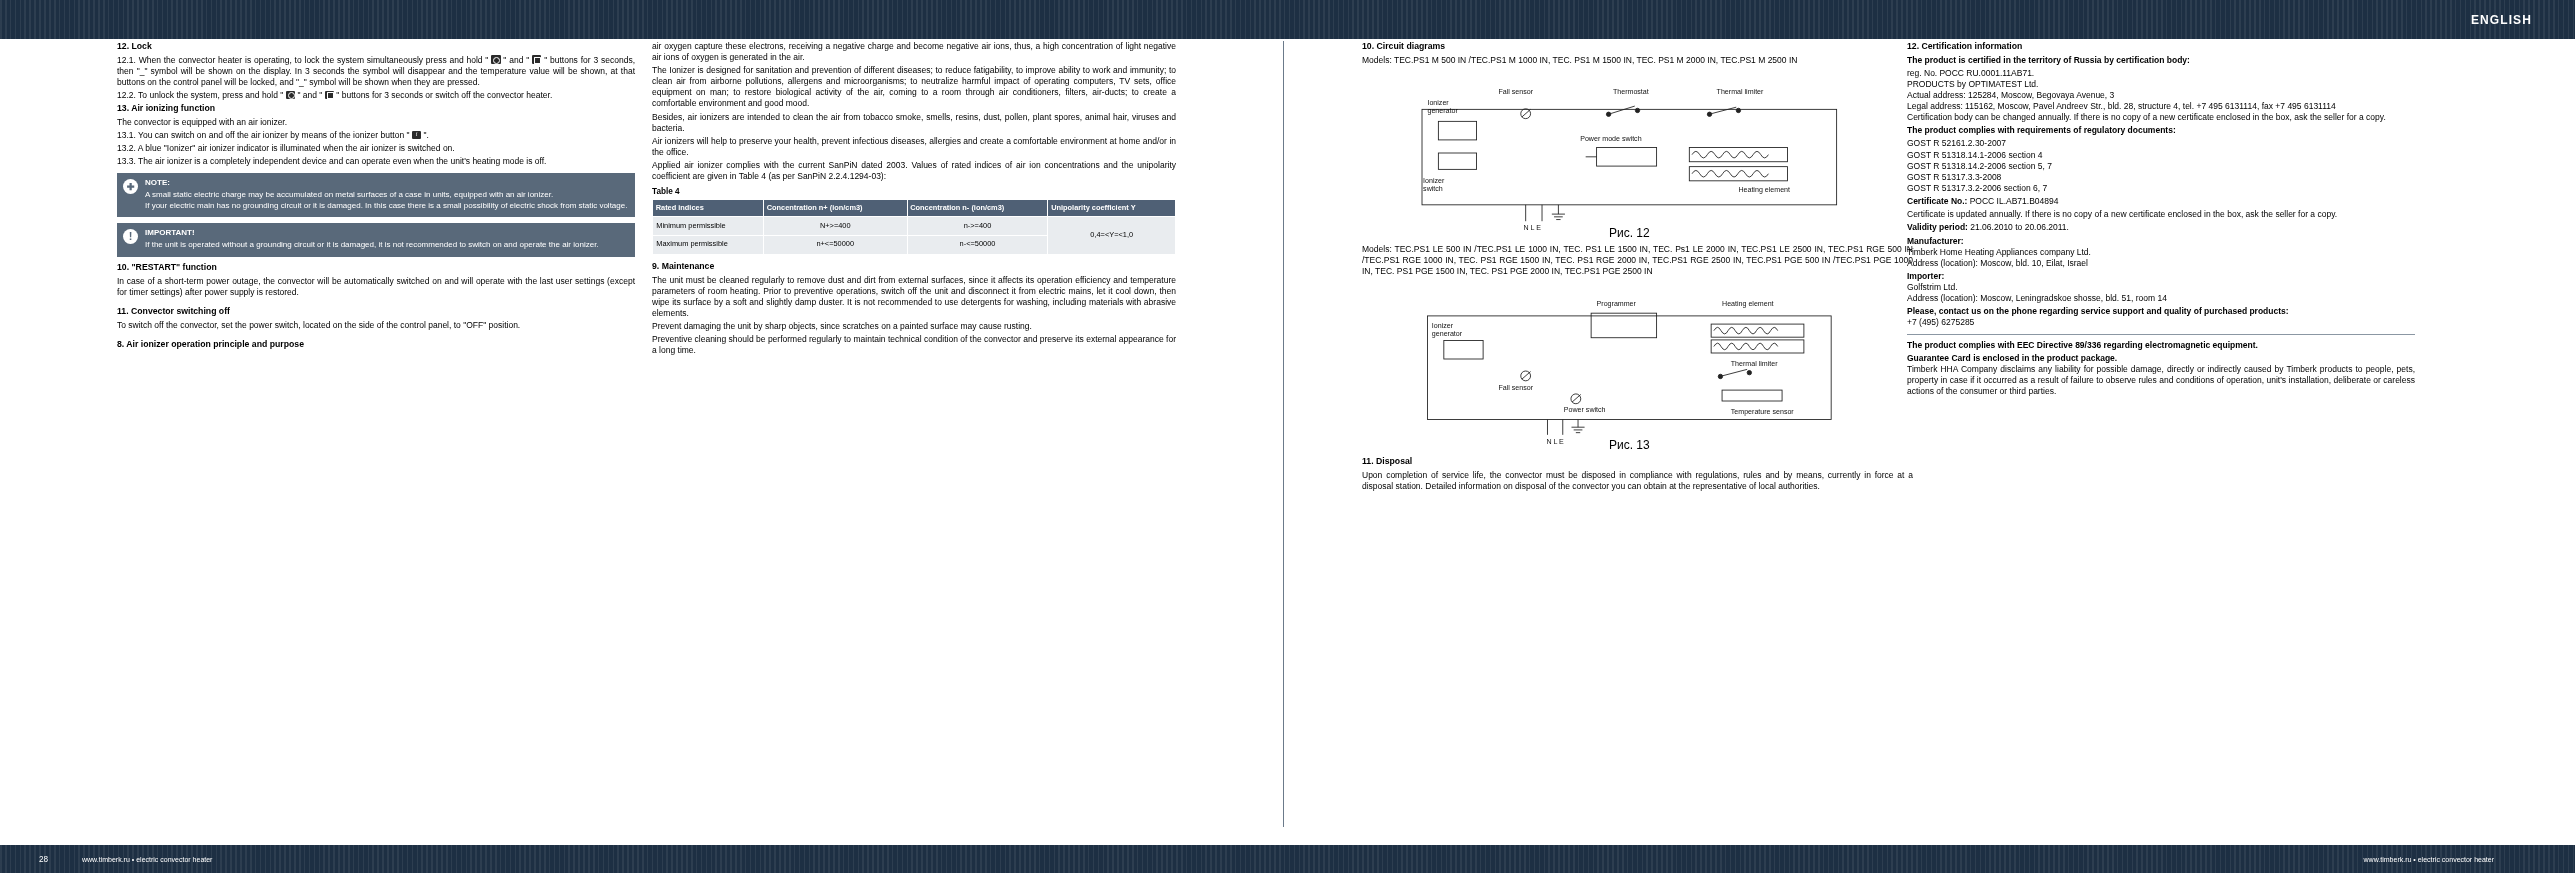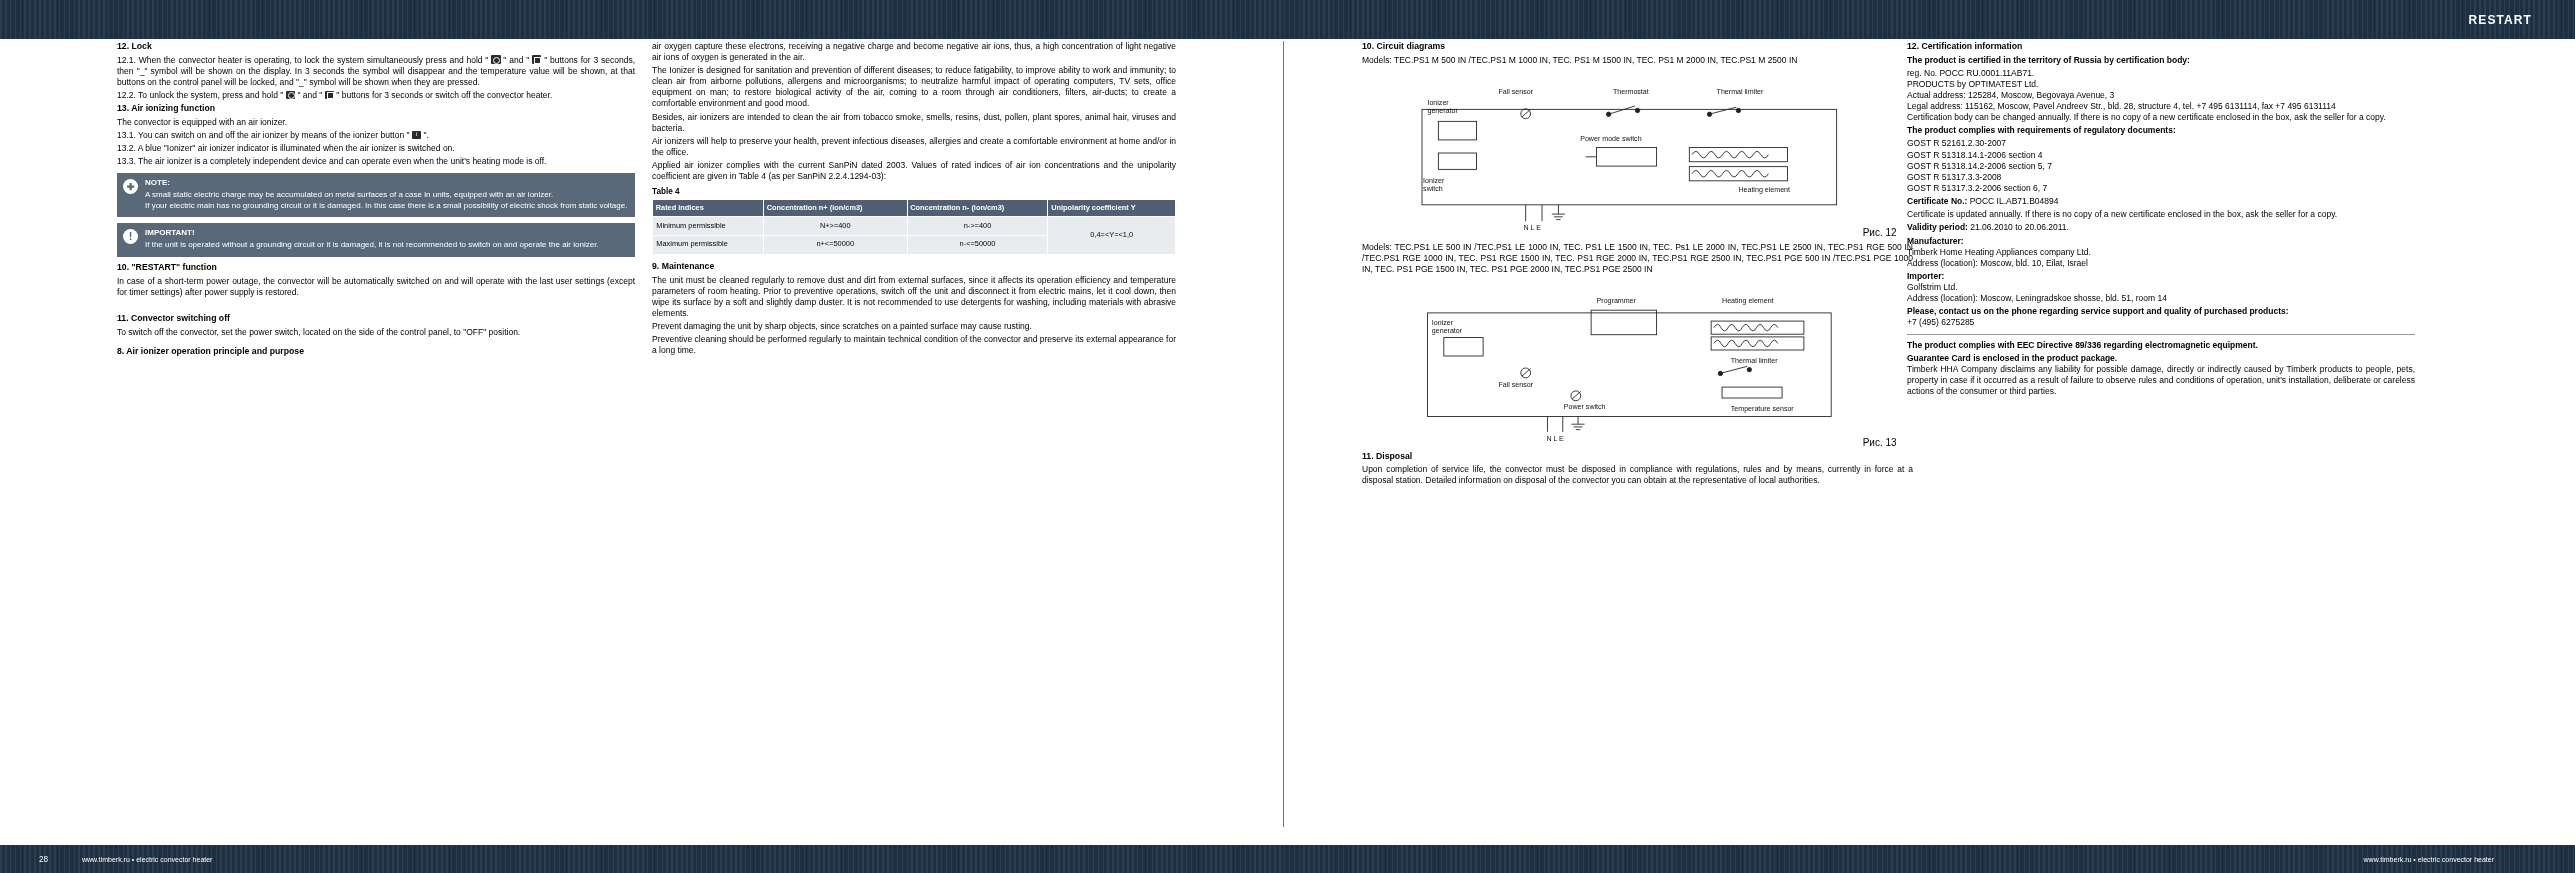--- a/index.html
+++ b/index.html
@@ -94,41 +94,41 @@
   table.t4 td{
     background:#e9ecef; padding:4.4px 3.3px; border:0.5px solid #ffffff;
     text-align:center; line-height:1.2;
   }
   table.t4 td.lbl{ text-align:left; }
   .tcap{ font-weight:bold; font-size:8.2px; margin:4.4px 0 1.1px 0; }
 
   
   .diagram{ position:relative; margin:5.5px 0 2.2px 0; }
   .diagram svg{ display:block; }
-  .figlab{ text-align:right; font-size:10px; margin-top:-8.7px; padding-right:16.4px;}
+  .figlab{ text-align:center; font-size:12px; margin-top:-8.7px; padding-right:16.4px;}
 
   
   .footbar{
     position:absolute; left:0; bottom:0; width:2576px; height:28px;
     background:#1d2f43;
     background-image:
       repeating-linear-gradient(90deg, rgba(255,255,255,0.07) 0 1.6px, rgba(0,0,0,0) 1.6px 4.9px);
   }
   .footbar .pgl{ position:absolute; left:39px; top:50%; transform:translateY(-50%); color:#fff; font-size:8.2px; }
   .footbar .pgr{ position:absolute; right:23px; top:50%; transform:translateY(-50%); color:#fff; font-size:8.2px;margin-top:32px; }
   .footbar .urll{ position:absolute; left:82px; top:50%; transform:translateY(-50%); color:#fff; font-size:7px; }
   .footbar .urlr{ position:absolute; right:82px; top:50%; transform:translateY(-50%); color:#fff; font-size:7px; }
   .footline{ position:absolute; left:0; bottom:28px; width:2576px; height:1.6px; background:#fff;}
   .hr{ border:0; border-top:0.5px solid #8b97a3; margin:5.5px 0 4.9px 0; }
 </style>
 </head>
 <body>
 
 <div class="topbar">
-  <div class="lang">RESTART</div>
+  <div class="lang">ENGLISH</div>
 </div>
 <div class="topline"></div>
 
 <div class="page">
 
   <div class="vdiv" id="vdiv-mid" style="top:0;"></div>
 
   <div class="col" id="col1">
     <h3>12. Lock</h3>
     <p>12.1. When the convector heater is operating, to lock the system simultaneously press and hold " <span class="keyicon"></span> " and " <span class="keyicon sq"></span> " buttons for 3 seconds, then "_" symbol will be shown on the display. In 3 seconds the symbol will disappear and the temperature value will be shown, at that buttons on the control panel will be locked, and "_" symbol will be shown when they are pressed.</p>
@@ -149,21 +149,21 @@
 
     <div class="notebox">
       <div class="badge excl"></div>
       <div class="ttl">IMPORTANT!</div>
       <div>If the unit is operated without a grounding circuit or it is damaged, it is not recommended to switch on and operate the air ionizer.</div>
     </div>
 
     <h3>10. "RESTART" function</h3>
     <p>In case of a short-term power outage, the convector will be automatically switched on and will operate with the last user settings (except for timer settings) after power supply is restored.</p>
 
-    <h3 style="margin-top:15px">11. Convector switching off</h3>
+    <h3 style="margin-top:8px">11. Convector switching off</h3>
     <p>To switch off the convector, set the power switch, located on the side of the control panel, to "OFF" position.</p>
 
     <div class="sp"></div>
     <h3>8. Air ionizer operation principle and purpose</h3>
   </div>
 
   <div class="col" id="col2">
     <p>air oxygen capture these electrons, receiving a negative charge and become negative air ions, thus, a high concentration of light negative air ions of oxygen is generated in the air.</p>
     <p>The Ionizer is designed for sanitation and prevention of different diseases; to reduce fatigability, to improve ability to work and immunity; to clean air from airborne pollutions, allergens and microorganisms; to neutralize harmful impact of operating computers, TV sets, office equipment on man; to restore biological activity of the air, coming to a room through air conditioners, filters, air-ducts; to create a comfortable environment and good mood.</p>
     <p>Besides, air ionizers are intended to clean the air from tobacco smoke, smells, resins, dust, pollen, plant spores, animal hair, viruses and bacteria.</p>

